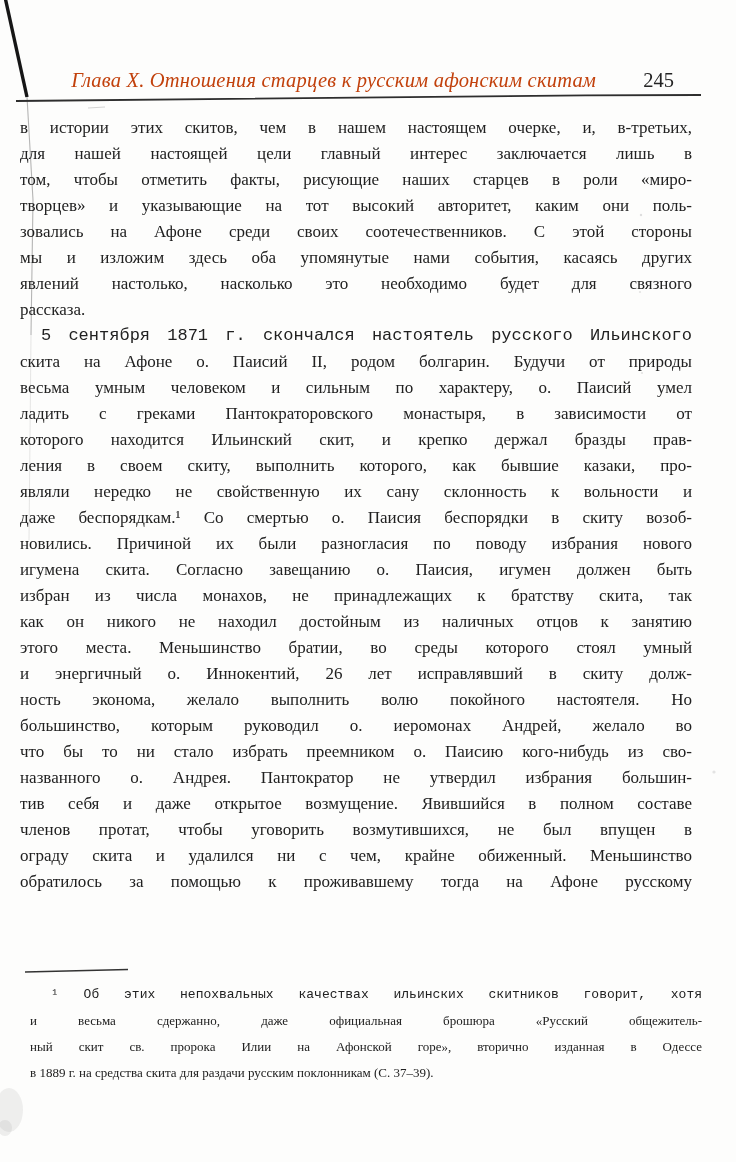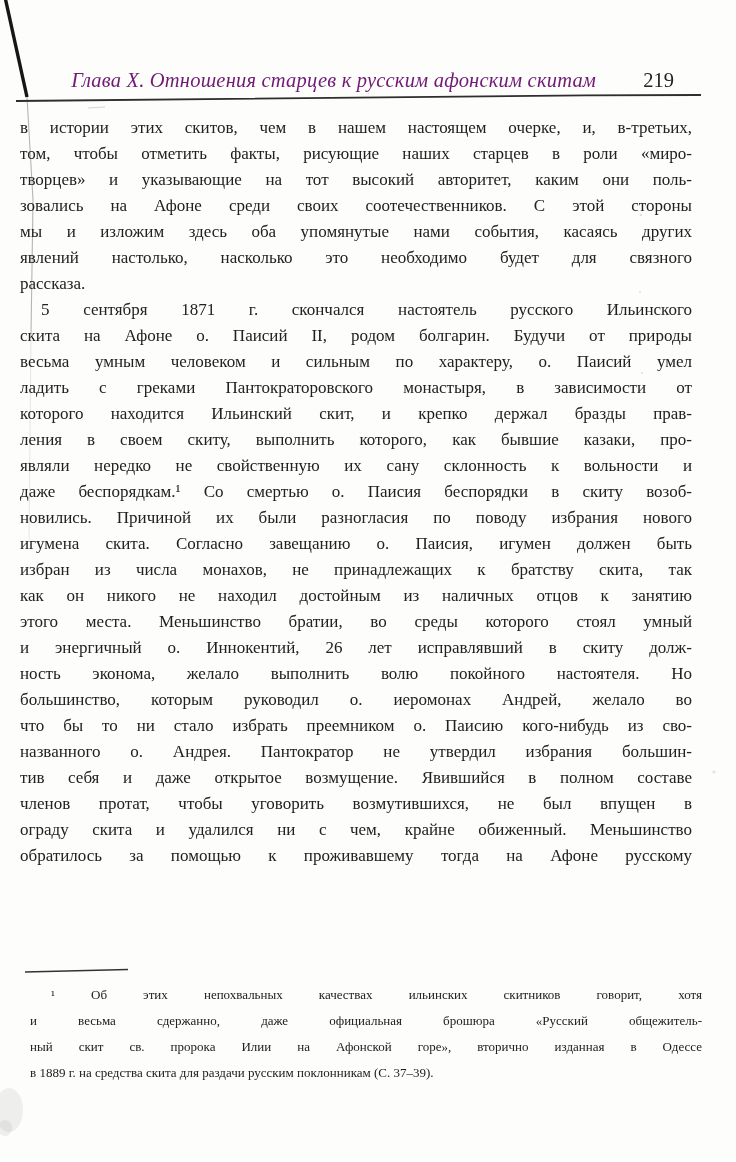--- a/index.html
+++ b/index.html
@@ -12,21 +12,21 @@
     color:#1e1e1e;
   }
   .artifacts{position:absolute;left:0;top:0;width:736px;height:1162px;pointer-events:none;}
   .page-header{
     position:absolute;top:68px;left:30px;width:644px;
     display:flex;align-items:baseline;
   }
   .chapter-title{
     flex:1;text-align:center;
     font-style:italic;font-size:20.5px;line-height:24px;
-    color:#701a75;
+    color:#c2410c;
     letter-spacing:0.2px;
   }
   .page-number{
     font-size:20.5px;line-height:24px;color:#232323;
     margin-left:6px;
   }
   .body-text{
     position:absolute;top:115px;left:20px;width:672px;
     font-size:17px;
   }
@@ -35,21 +35,21 @@
     font-size:13px;
   }
   .line{
     height:26px;line-height:26px;
     text-align:justify;
     text-align-last:justify;
     overflow:visible;
     color:#212121;
   }
   .footnote-block .line{height:26px;line-height:26px;}
-  .first-indent .line:first-child{text-indent:21px;}
+  .first-indent .line:first-child{text-indent:21px;font-family:Liberation Mono, monospace;}
   .end-left .line:last-child{text-align-last:left;}
 </style>
 </head>
 <body>
 
 <div class="page">
 
   <svg class="artifacts" viewBox="0 0 736 1162" xmlns="http://www.w3.org/2000/svg">
 
     <path d="M5,-3 L27,97" stroke="#161616" stroke-width="3.4" fill="none"></path>
@@ -65,26 +65,27 @@
     <ellipse cx="5" cy="1128" ry="8" rx="7" fill="#b0b0b0" opacity="0.2"></ellipse>
 
     <circle cx="641" cy="215" r="1.2" fill="#999" opacity="0.3"></circle>
     <circle cx="640" cy="292" r="1.1" fill="#999" opacity="0.25"></circle>
     <circle cx="642" cy="373" r="1.1" fill="#999" opacity="0.25"></circle>
     <circle cx="714" cy="772" r="1.6" fill="#999" opacity="0.25"></circle>
   </svg>
 
   <div class="page-header">
     <div class="chapter-title">Глава X. Отношения старцев к русским афонским скитам</div>
-    <div class="page-number">219</div>
+    <div class="page-number">245</div>
   </div>
 
   <div class="body-text">
     <div class="para end-left">
         <div class="line">в истории этих скитов, чем в нашем настоящем очерке, и, в-третьих,</div>
+        <div class="line">для нашей настоящей цели главный интерес заключается лишь в</div>
         <div class="line">том, чтобы отметить факты, рисующие наших старцев в роли «миро-</div>
         <div class="line">творцев» и указывающие на тот высокий авторитет, каким они поль-</div>
         <div class="line">зовались на Афоне среди своих соотечественников. С этой стороны</div>
         <div class="line">мы и изложим здесь оба упомянутые нами события, касаясь других</div>
         <div class="line">явлений настолько, насколько это необходимо будет для связного</div>
         <div class="line">рассказа.</div>
       </div>
     <div class="para first-indent">
         <div class="line">5 сентября 1871 г. скончался настоятель русского Ильинского</div>
         <div class="line">скита на Афоне о. Паисий II, родом болгарин. Будучи от природы</div>

